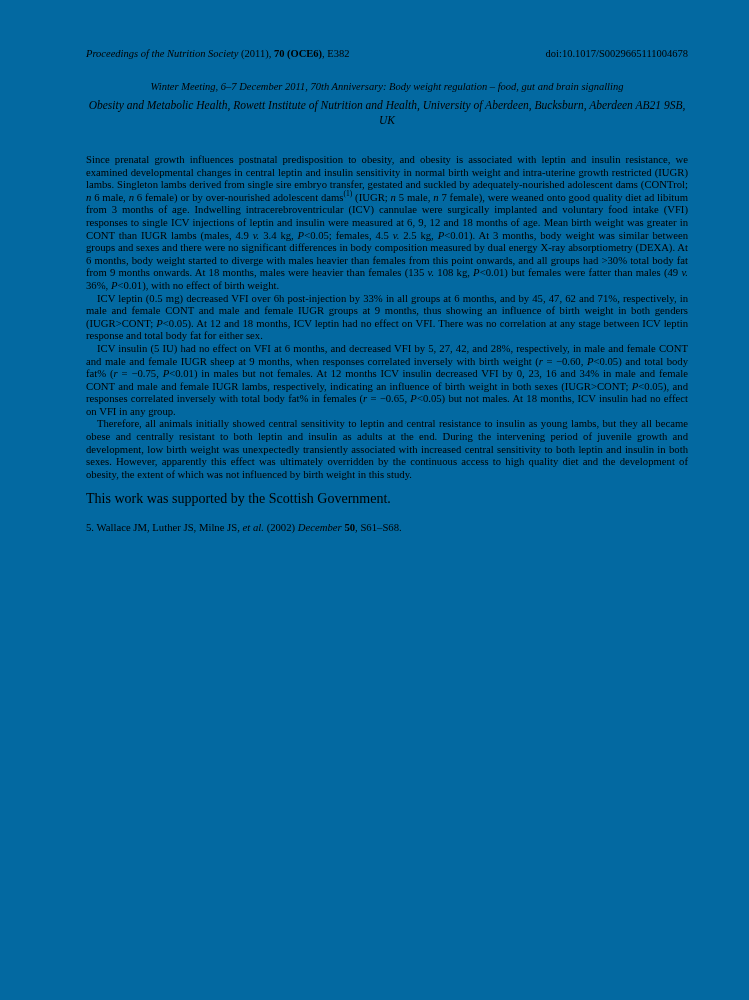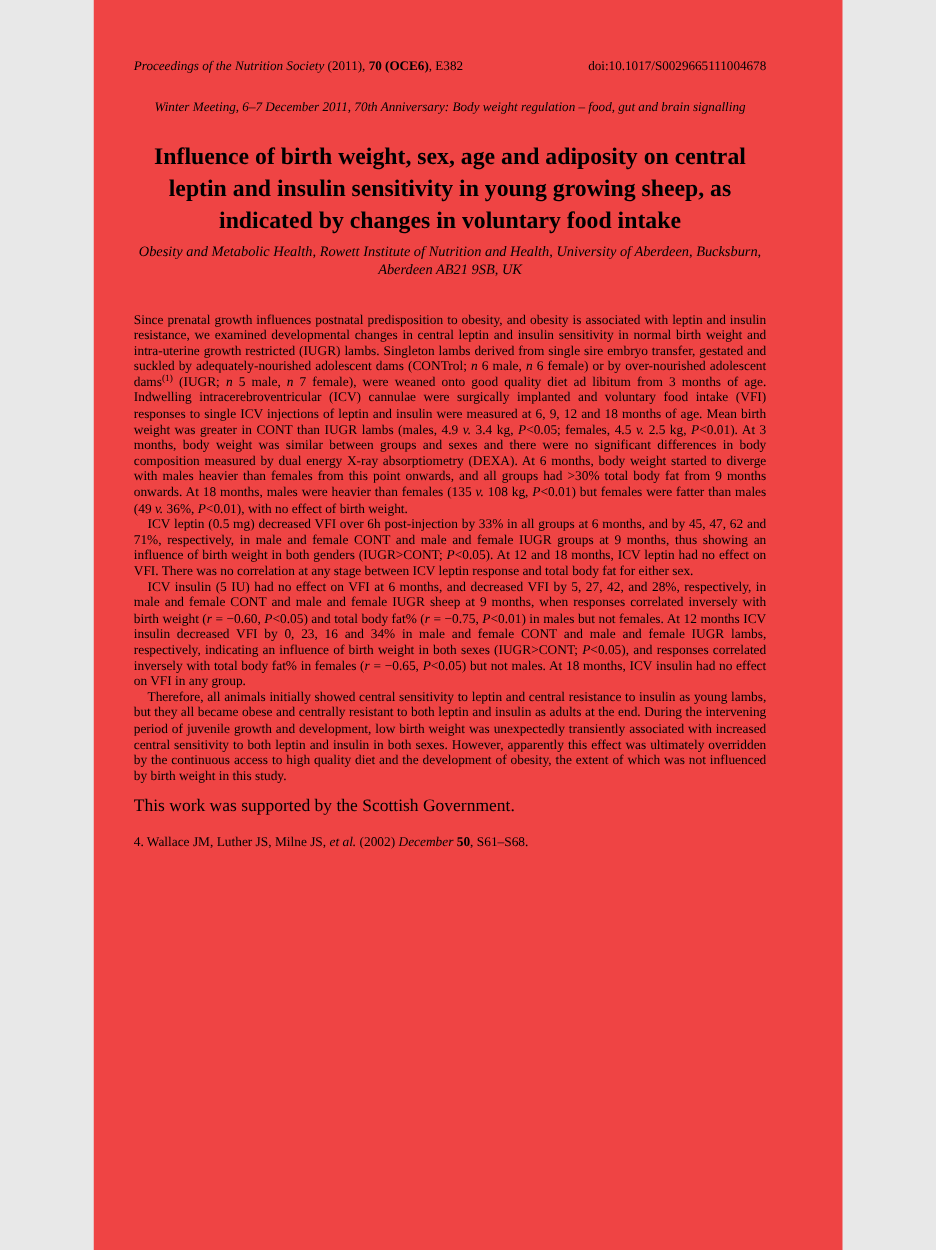--- a/index.html
+++ b/index.html
@@ -1,25 +1,25 @@
 <!DOCTYPE html>
 <html><head>
 <meta charset="utf-8">
 <style>
   * { margin: 0; padding: 0; box-sizing: border-box; }
   html, body { background: #e8e8e8; }
   .page {
     position: relative;
-    width: 599px;
+    width: 749px;
     height: 1000px;
     margin: 0 auto;
-    background: #ef4444;
+    background: #0369a1;
     color: #000000;
     font-family: "Liberation Serif", "DejaVu Serif", serif;
-    padding: 47px 61px 0 32px;
+    padding: 47px 61px 0 86px;
     overflow: hidden;
   }
   .header-row {
     display: flex;
     justify-content: space-between;
     align-items: baseline;
     font-size: 10.5px;
     line-height: 13px;
   }
   .meeting-line {
@@ -76,29 +76,28 @@
 
 <div class="page">
 
   <div class="header-row">
     <span class="journal-ref"><i>Proceedings of the Nutrition Society</i><span> (2011), </span><b>70 (OCE6)</b><span>, E382</span></span>
     <span class="doi">doi:10.1017/S0029665111004678</span>
   </div>
 
   <div class="meeting-line">Winter Meeting, 6–7 December 2011, 70th Anniversary: Body weight regulation – food, gut and brain signalling</div>
 
-  <h1 class="paper-title">Influence of birth weight, sex, age and adiposity on central leptin and insulin sensitivity in young growing sheep, as indicated by changes in voluntary food intake</h1>
 
 
   <div class="affiliation">Obesity and Metabolic Health, Rowett Institute of Nutrition and Health, University of Aberdeen, Bucksburn, Aberdeen AB21 9SB, UK</div>
 
   <div class="body-text">
     <p class="para"><span>Since prenatal growth influences postnatal predisposition to obesity, and obesity is associated with leptin and insulin resistance, we examined developmental changes in central leptin and insulin sensitivity in normal birth weight and intra-uterine growth restricted (IUGR) lambs. Singleton lambs derived from single sire embryo transfer, gestated and suckled by adequately-nourished adolescent dams (CONTrol; </span><i>n</i><span> 6 male, </span><i>n</i><span> 6 female) or by over-nourished adolescent dams</span><sup>(1)</sup><span> (IUGR; </span><i>n</i><span> 5 male, </span><i>n</i><span> 7 female), were weaned onto good quality diet ad libitum from 3 months of age. Indwelling intracerebroventricular (ICV) cannulae were surgically implanted and voluntary food intake (VFI) responses to single ICV injections of leptin and insulin were measured at 6, 9, 12 and 18 months of age. Mean birth weight was greater in CONT than IUGR lambs (males, 4.9 </span><i>v.</i><span> 3.4 kg, </span><i>P</i><span>&lt;0.05; females, 4.5 </span><i>v.</i><span> 2.5 kg, </span><i>P</i><span>&lt;0.01). At 3 months, body weight was similar between groups and sexes and there were no significant differences in body composition measured by dual energy X-ray absorptiometry (DEXA). At 6 months, body weight started to diverge with males heavier than females from this point onwards, and all groups had &gt;30% total body fat from 9 months onwards. At 18 months, males were heavier than females (135 </span><i>v.</i><span> 108 kg, </span><i>P</i><span>&lt;0.01) but females were fatter than males (49 </span><i>v.</i><span> 36%, </span><i>P</i><span>&lt;0.01), with no effect of birth weight.</span></p>
     <p class="para indent"><span>ICV leptin (0.5 mg) decreased VFI over 6h post-injection by 33% in all groups at 6 months, and by 45, 47, 62 and 71%, respectively, in male and female CONT and male and female IUGR groups at 9 months, thus showing an influence of birth weight in both genders (IUGR&gt;CONT; </span><i>P</i><span>&lt;0.05). At 12 and 18 months, ICV leptin had no effect on VFI. There was no correlation at any stage between ICV leptin response and total body fat for either sex.</span></p>
     <p class="para indent"><span>ICV insulin (5 IU) had no effect on VFI at 6 months, and decreased VFI by 5, 27, 42, and 28%, respectively, in male and female CONT and male and female IUGR sheep at 9 months, when responses correlated inversely with birth weight (</span><i>r</i><span> = −0.60, </span><i>P</i><span>&lt;0.05) and total body fat% (</span><i>r</i><span> = −0.75, </span><i>P</i><span>&lt;0.01) in males but not females. At 12 months ICV insulin decreased VFI by 0, 23, 16 and 34% in male and female CONT and male and female IUGR lambs, respectively, indicating an influence of birth weight in both sexes (IUGR&gt;CONT; </span><i>P</i><span>&lt;0.05), and responses correlated inversely with total body fat% in females (</span><i>r</i><span> = −0.65, </span><i>P</i><span>&lt;0.05) but not males. At 18 months, ICV insulin had no effect on VFI in any group.</span></p>
     <p class="para indent"><span>Therefore, all animals initially showed central sensitivity to leptin and central resistance to insulin as young lambs, but they all became obese and centrally resistant to both leptin and insulin as adults at the end. During the intervening period of juvenile growth and development, low birth weight was unexpectedly transiently associated with increased central sensitivity to both leptin and insulin in both sexes. However, apparently this effect was ultimately overridden by the continuous access to high quality diet and the development of obesity, the extent of which was not influenced by birth weight in this study.</span></p>
   </div>
 
   <p class="ack">This work was supported by the Scottish Government.</p>
 
-  <p class="reference"><span>4.  Wallace JM, Luther JS, Milne JS, </span><i>et al.</i><span> (2002) </span><i>December</i><span> </span><b>50</b><span>, S61–S68.</span></p>
+  <p class="reference"><span>5.  Wallace JM, Luther JS, Milne JS, </span><i>et al.</i><span> (2002) </span><i>December</i><span> </span><b>50</b><span>, S61–S68.</span></p>
 
 </div>
 
 </body></html>

